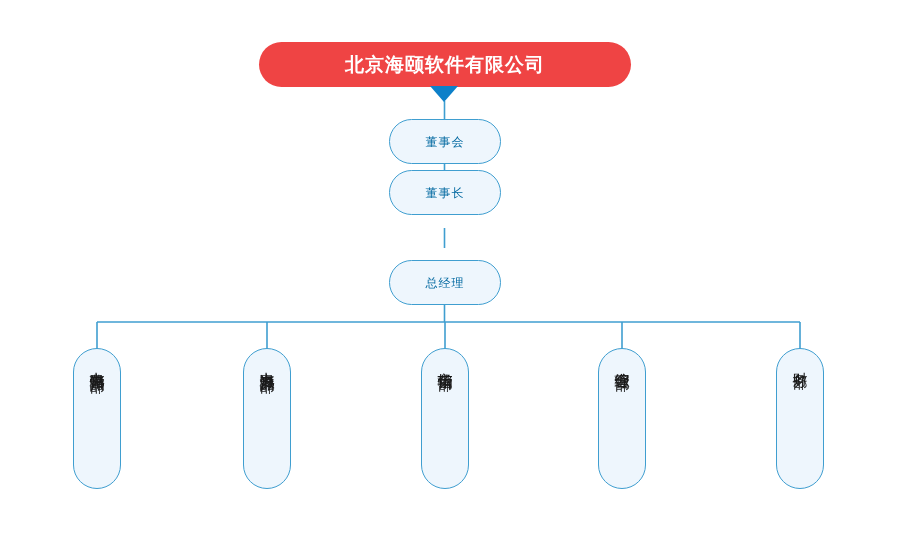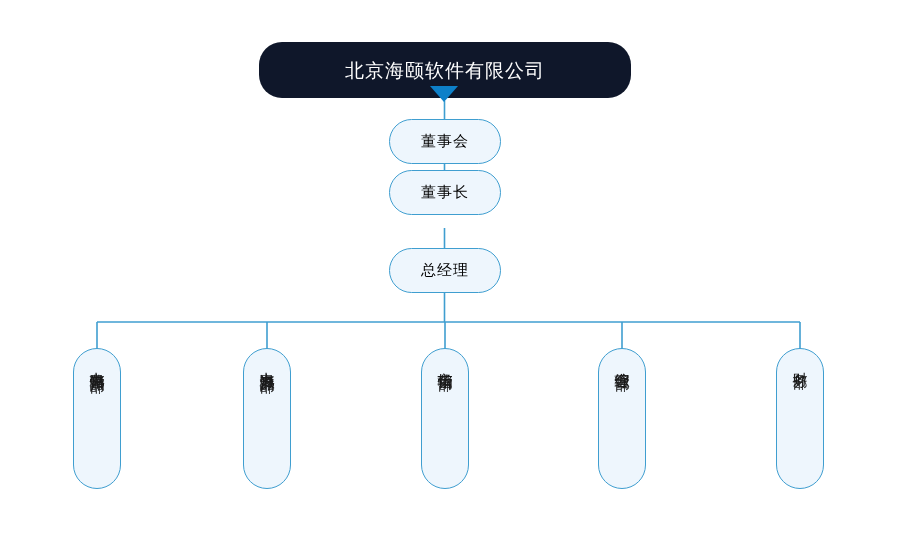--- a/index.html
+++ b/index.html
@@ -27,27 +27,28 @@
     width: 900px;
     height: 545px;
   }
 
   
   .root-node {
     position: absolute;
     left: 259px;
     top: 42px;
     width: 372px;
-    height: 56px;
-    background: #0f172a;
+    height: 45px;
+    background: #ef4444;
     border-radius: 23px;
     display: flex;
     align-items: center;
     justify-content: center;
     box-sizing: border-box;
+    font-weight: bold;
   }
   .root-label {
     color: #ffffff;
     font-size: 19px;
     letter-spacing: 1px;
     line-height: 1;
     white-space: nowrap;
   }
   .root-tail {
     position: absolute;
@@ -70,29 +71,29 @@
     align-items: center;
     justify-content: center;
   }
   .chain-node {
     left: 389px;
     width: 112px;
     height: 45px;
     border-radius: 23px;
   }
   .chain-node .node-label {
-    color: #000000;
-    font-size: 15px;
+    color: #0369a1;
+    font-size: 12px;
     letter-spacing: 1px;
     line-height: 1;
     white-space: nowrap;
   }
   .chain-1 { top: 119px; }
   .chain-2 { top: 170px; }
-  .chain-3 { top: 248px; justify-content: center; }
+  .chain-3 { top: 260px; justify-content: center; }
 
   
   .dept-node {
     top: 348px;
     width: 48px;
     height: 141px;
     border-radius: 24px;
     align-items: flex-start;
     justify-content: center;
     padding-top: 11px;

